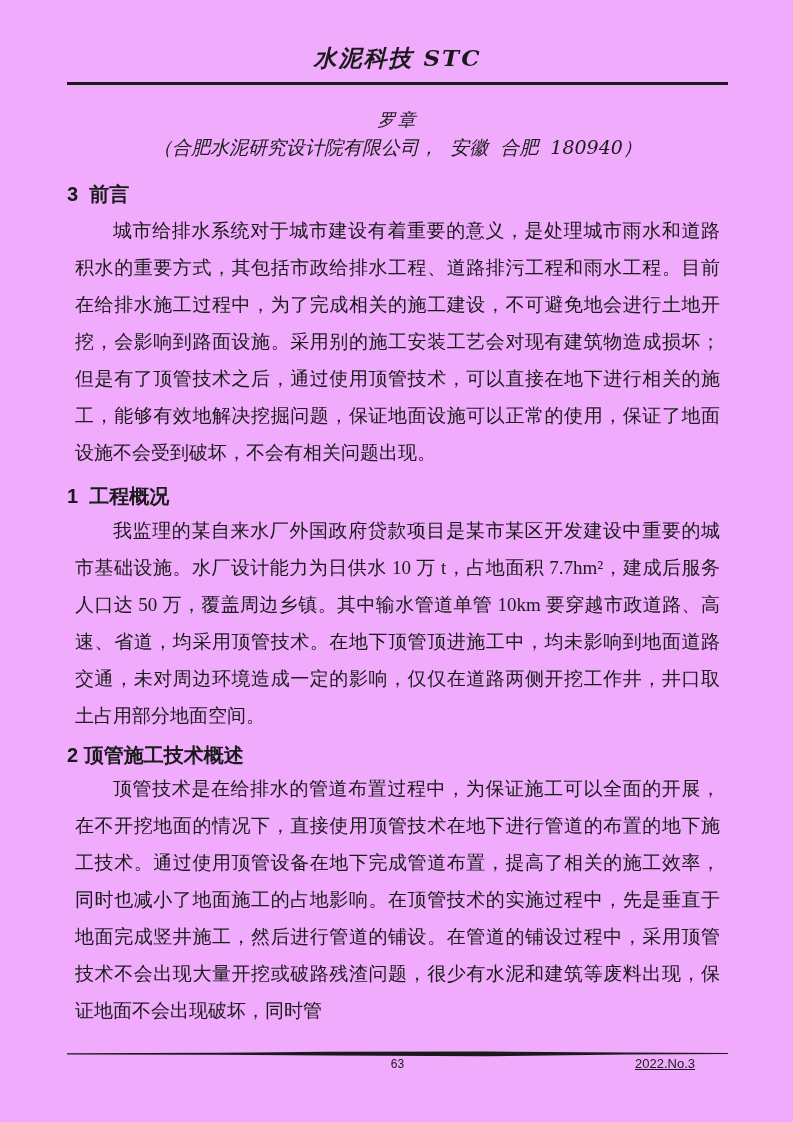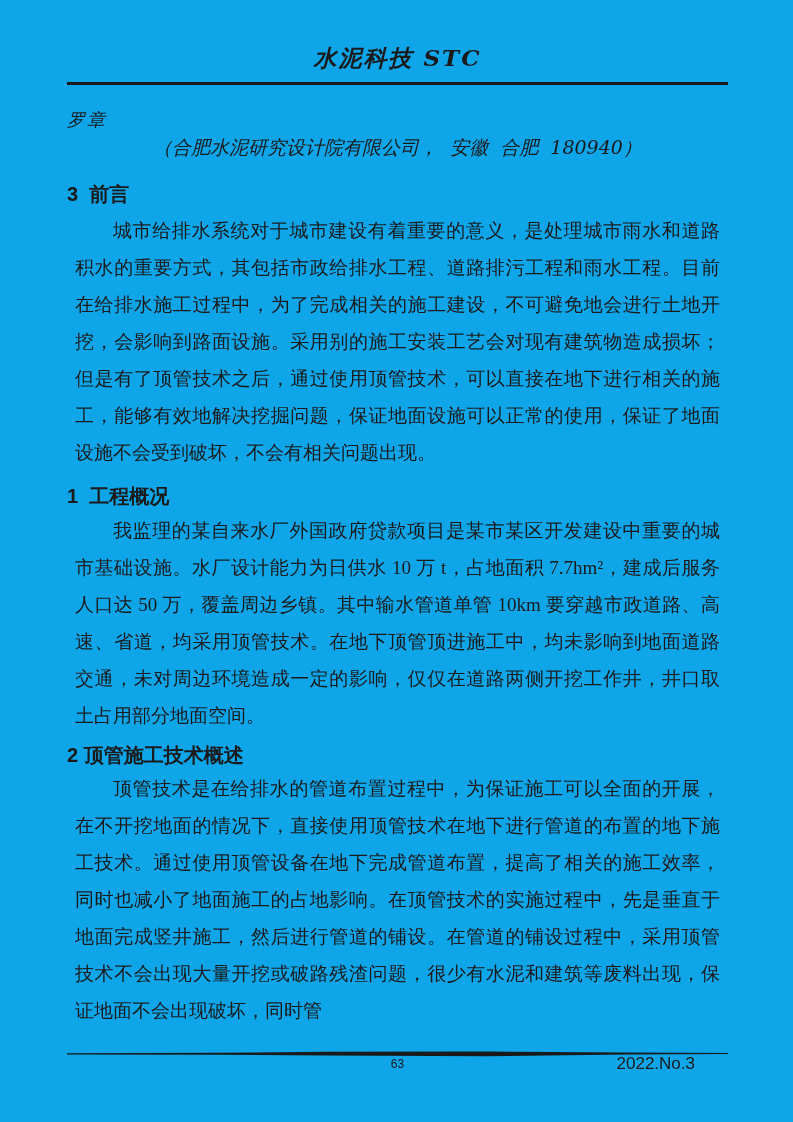--- a/index.html
+++ b/index.html
@@ -4,21 +4,21 @@
 <style>
   html, body {
     margin: 0;
     padding: 0;
     background: #ffffff;
   }
   .page {
     position: relative;
     width: 793px;
     height: 1122px;
-    background: #0ea5e9;
+    background: #f0abfc;
     color: #1a1a1a;
     overflow: hidden;
   }
   .content {
     position: absolute;
     left: 67px;
     top: 0;
     width: 661px;
   }
   .journal-title {
@@ -41,21 +41,21 @@
     text-align: center;
     font-family: "Liberation Sans", "DejaVu Sans", sans-serif;
     font-weight: bold;
     font-size: 31px;
     line-height: 44px;
     letter-spacing: 0.5px;
     white-space: nowrap;
   }
   .author {
     margin-top: 24px;
-    text-align: left;
+    text-align: center;
     font-family: "DejaVu Serif", "Liberation Serif", serif;
     font-style: italic;
     font-size: 18px;
     line-height: 22px;
     letter-spacing: 2px;
   }
   .affiliation {
     margin-top: 4px;
     text-align: center;
     font-family: "DejaVu Serif", "Liberation Serif", serif;
@@ -101,22 +101,23 @@
     text-align: center;
     font-family: "Liberation Sans", "DejaVu Sans", sans-serif;
     font-size: 12px;
     line-height: 15px;
   }
   .issue-number {
     position: absolute;
     right: 98px;
     top: 1056px;
     font-family: "Liberation Sans", "DejaVu Sans", sans-serif;
-    font-size: 17px;
+    font-size: 13px;
     line-height: 16px;
+    text-decoration: underline;
   }
 </style>
 </head>
 <body>
 
 <div class="page">
   <div class="content">
 
     <div class="journal-title">水泥科技 STC</div>
 

